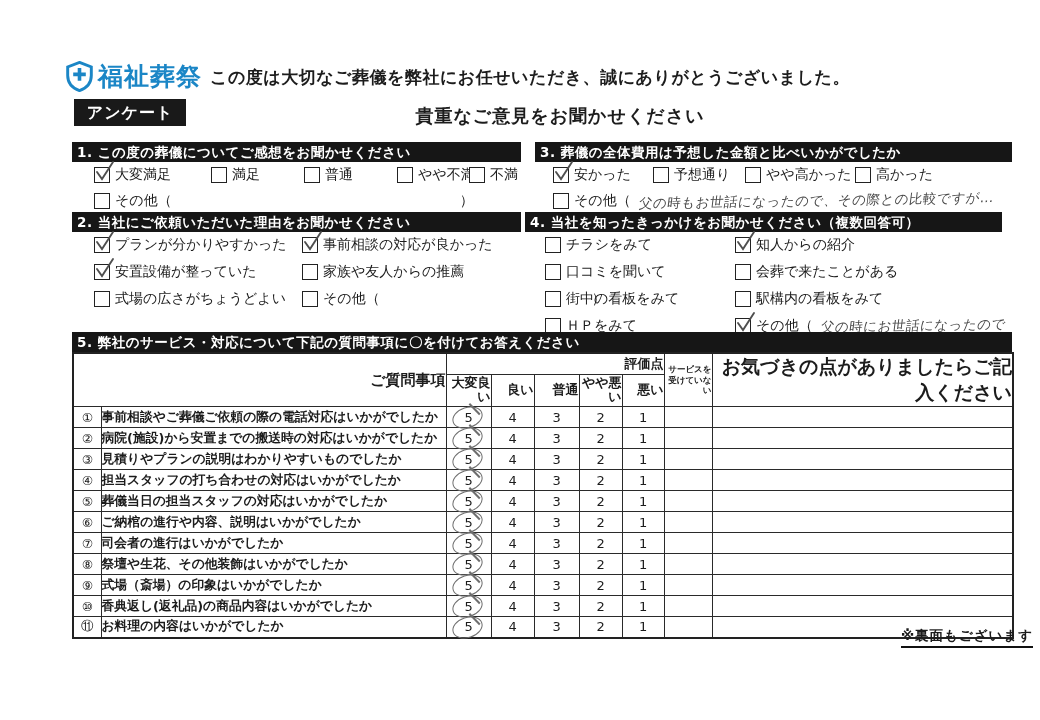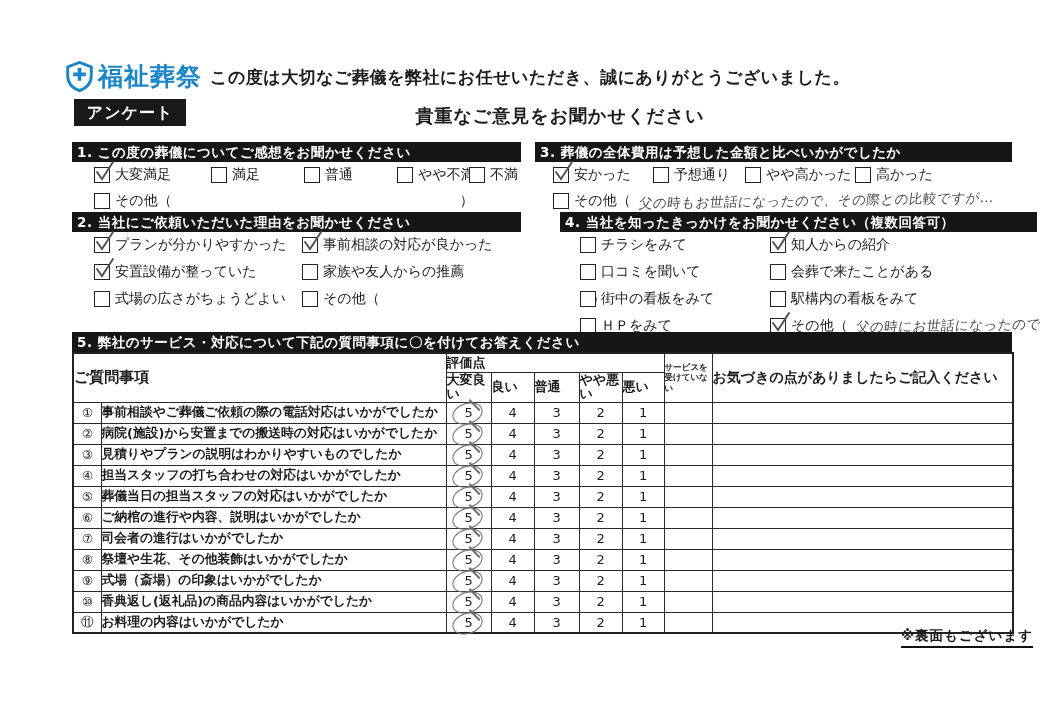--- a/index.html
+++ b/index.html
@@ -15,21 +15,21 @@
     position:absolute;left:74px;top:99px;width:112px;height:27px;background:#191919;
     color:#fff;font-size:16px;font-weight:bold;text-align:center;line-height:27px;letter-spacing:1px;
   }
   .msg{position:absolute;left:210px;top:66px;font-size:17px;font-weight:bold;letter-spacing:0.5px;}
   .sub{position:absolute;left:350px;top:104px;width:420px;text-align:center;font-size:18px;font-weight:bold;letter-spacing:1px;}
   
   .section{position:absolute;}
   .sec1{left:72px;top:142px;width:449px;}
   .sec2{left:72px;top:212px;width:449px;}
   .sec3{left:535px;top:142px;width:477px;}
-  .sec4{left:560px;top:212px;width:477px;}
+  .sec4{left:525px;top:212px;width:477px;}
   .bar{
     height:20px;line-height:20px;background:#161616;color:#fff;
     font-size:13.5px;font-weight:bold;padding-left:5px;letter-spacing:0.5px;white-space:nowrap;overflow:hidden;
   }
   .opts{padding:1px 0 0 22px;}
   .sec3 .opts{padding-left:18px;}
   .sec4 .opts{padding-left:20px;}
   .opt{display:inline-flex;align-items:center;height:24px;vertical-align:top;}
   .opt-label{font-size:14px;white-space:nowrap;}
   .cb{
@@ -59,26 +59,26 @@
     margin-left:8px;color:#4a4a4a;font-size:13.5px;display:inline-block;
     transform:rotate(-1deg) skewX(-8deg);letter-spacing:0.5px;white-space:nowrap;
   }
   
   .sec5bar{position:absolute;left:72px;top:332px;width:935px;}
   .survey{
     position:absolute;left:72px;top:352px;width:940px;border-collapse:collapse;
     table-layout:fixed;border:2px solid #222;
   }
   .survey th,.survey td{border:1.3px solid #2a2a2a;padding:0;}
-  .survey thead th{font-size:13px;font-weight:bold;text-align:left;}
+  .survey thead th{font-size:13px;font-weight:bold;text-align:right;}
   .survey .qh{font-size:15px;}
   .survey .score-top{height:16px;font-size:12.5px;}
   .survey .score-lbl{height:26px;font-size:12px;line-height:1.1;}
   .survey .nsh{font-size:8.5px;line-height:1.25;font-weight:bold;}
-  .survey .ch{font-size:14px;}
+  .survey .ch{font-size:19px;}
   .survey tbody tr{height:21px;}
   .survey .no{text-align:center;font-size:12.5px;}
   .survey .q{font-size:12.8px;white-space:nowrap;overflow:hidden;font-weight:bold;}
   .survey .rate{text-align:center;font-size:13px;position:relative;}
   .oval{
     position:absolute;left:5px;top:0px;width:29px;height:19px;
     border:1.6px solid #6e6e6e;border-radius:50%;transform:rotate(-18deg);pointer-events:none;
   }
   .oval::after{
     content:"";position:absolute;right:1px;top:10px;width:15px;height:1.6px;

